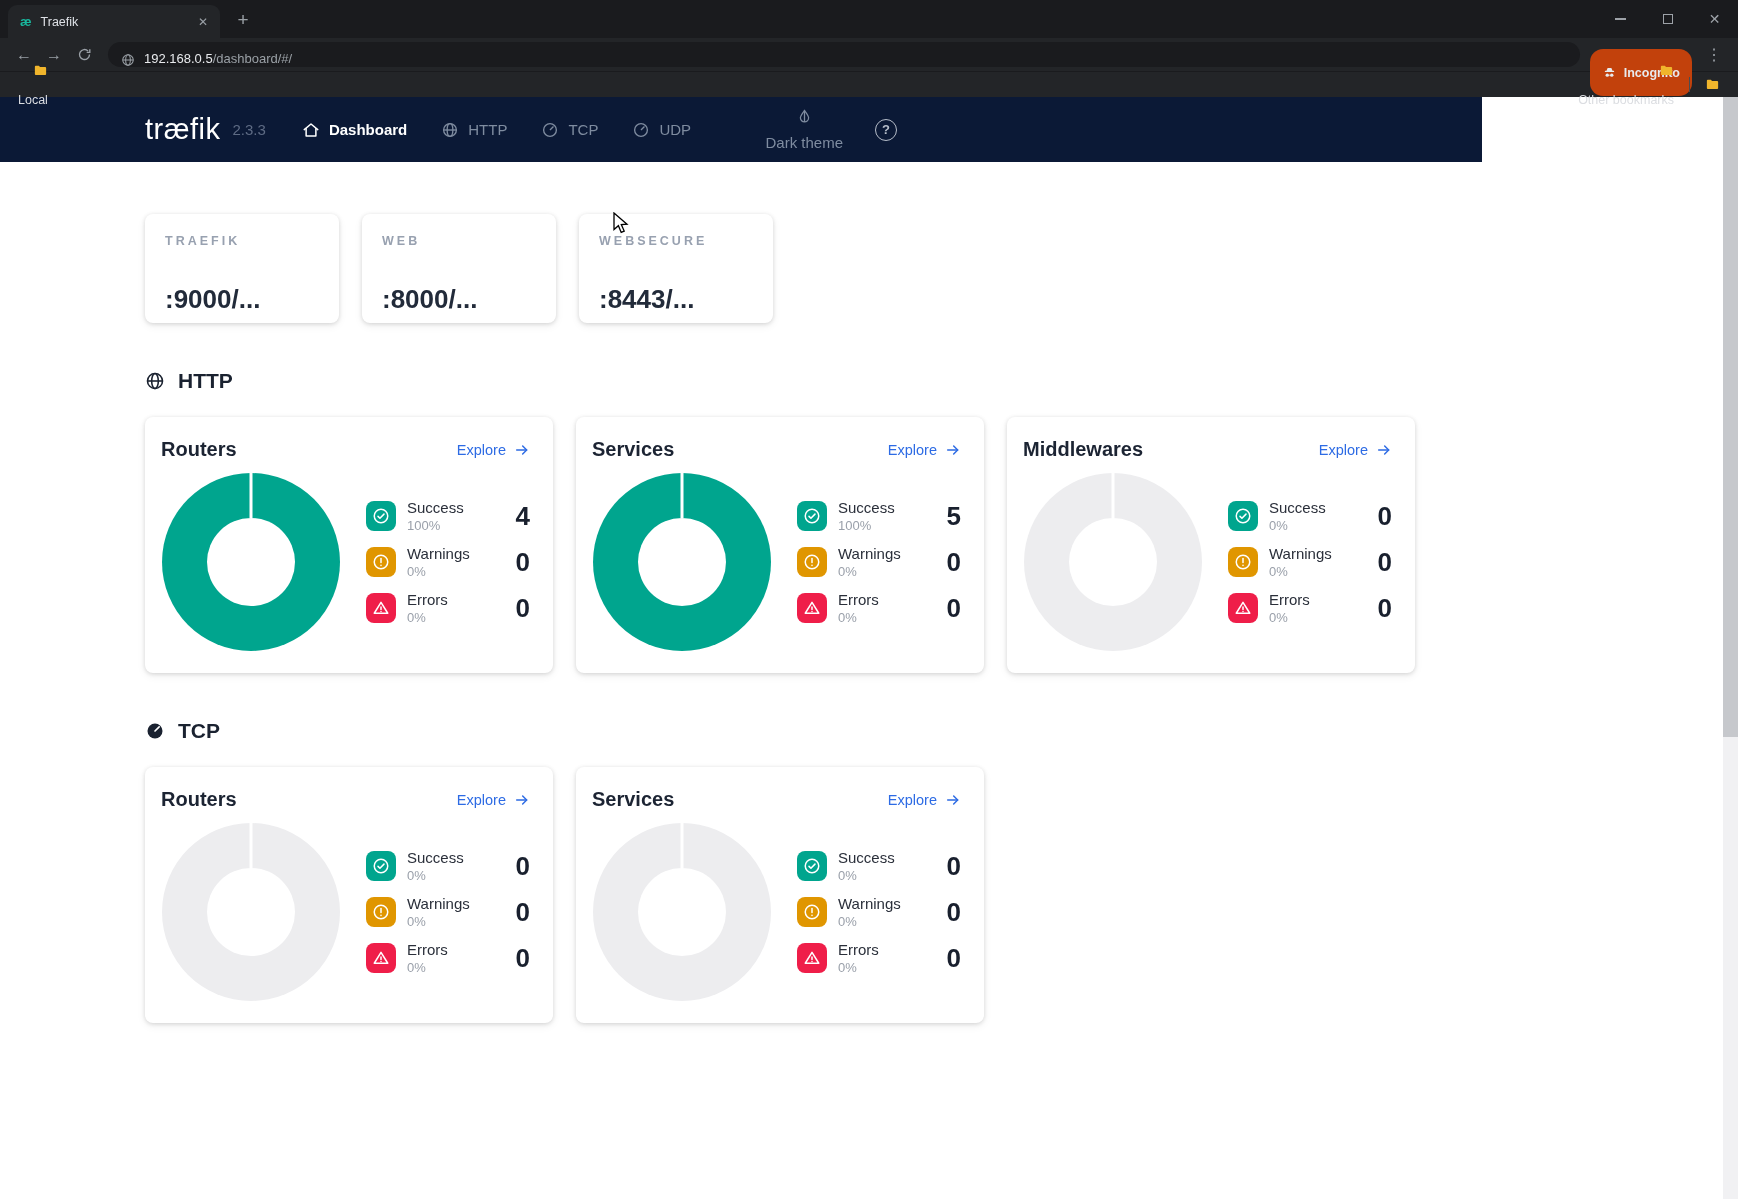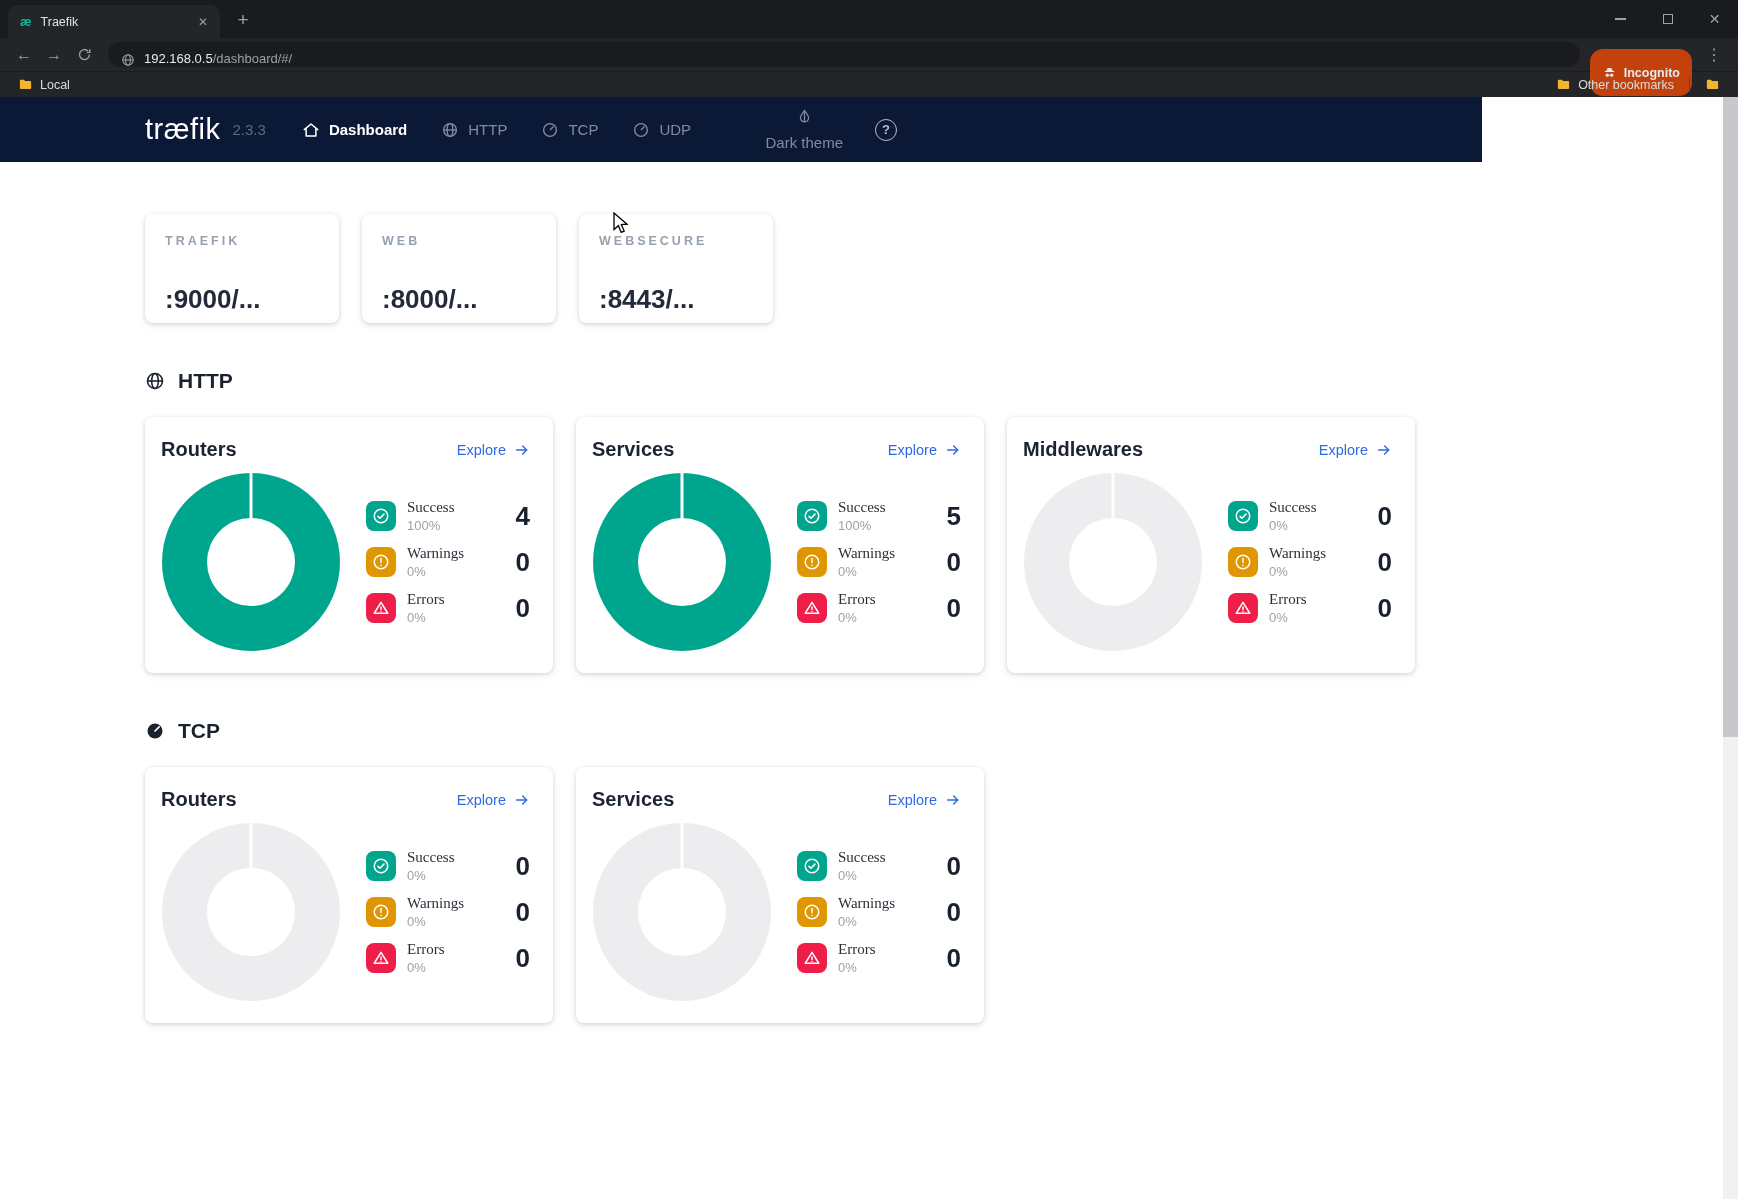--- a/index.html
+++ b/index.html
@@ -21,21 +21,21 @@
 
   .toolbar { height:33px; background:#232528; display:flex; align-items:center; padding:0 10px; gap:2px; }
   .tool-btn { width:28px; height:28px; display:flex; align-items:center; justify-content:center; color:#9aa0a6; font-size:16px; border-radius:50%; }
   .omnibox { flex:1; height:25px; background:#1a1b1e; border-radius:13px; display:flex; align-items:flex-end; gap:9px; padding:0 13px; margin:0 8px; }
   .url-host { color:#e8eaed; font-size:13px; }
   .url-path { color:#9aa0a6; font-size:13px; }
   .incognito-badge { display:flex; align-items:center; gap:7px; background:#c2410c; border-radius:13px; padding:16px 12px; margin-right:6px;margin-top:36px; }
   .incognito-label { color:#e8eaed; font-size:12.5px; font-weight:600; }
 
   .bookmarks { height:26px; background:#232528; border-top:1px solid #1a1b1e; display:flex; align-items:center; padding:0 12px; font-size:12.5px; color:#dbdde1; }
-  .bm-item { display:flex; align-items:flex-end; gap:7px; padding:2px 6px; border-radius:6px; }
+  .bm-item { display:flex; align-items:flex-end; gap:15px; padding:2px 6px; border-radius:6px;flex-direction:column; }
   .bm-spacer { flex:1; }
   .bm-divider { width:1px; height:15px; background:#4a4d52; margin:0 9px; }
 
   
   .app { width:1482px; }
   .app-header { height:65px; background:#0b1936; display:flex; align-items:center; padding-left:145px; color:#7f8ca0; }
   .logo { color:#ffffff; font-size:29px; font-weight:500; letter-spacing:.5px; }
   .version { font-size:15px; color:#5e6b84; margin-left:12px; }
   .main-nav { display:flex; align-items:center; margin-left:36px; gap:34px; }
   .nav-item { display:flex; align-items:center; gap:9px; font-size:15px; color:#7f8ca0; cursor:pointer; }
@@ -66,21 +66,21 @@
   .donut.empty { background:#ededef; }
   .donut::before { content:""; position:absolute; top:0; left:50%; width:3px; height:45px; transform:translateX(-50%); background:#ffffff; z-index:1; }
   .donut::after { content:""; position:absolute; inset:45px; border-radius:50%; background:#ffffff; }
   .stats { flex:1; }
   .stat-row { display:flex; align-items:center; gap:11px; margin:9px 0; height:37px; }
   .sicon { width:30px; height:30px; border-radius:8px; display:flex; align-items:center; justify-content:center; flex-shrink:0; }
   .sicon.success { background:#00a58e; }
   .sicon.warning { background:#e09600; }
   .sicon.error { background:#ef1e49; }
   .stat-text { flex:1; }
-  .stat-label { font-size:15px; color:#2a2f3a; font-weight:500;font-family:Liberation Serif, serif; }
+  .stat-label { font-size:15px; color:#2a2f3a; font-weight:500; }
   .stat-pct { font-size:13px; color:#9aa0aa; margin-top:2px; }
   .stat-count { font-size:26px; font-weight:700; color:#19202e; }
 
   
   .cursor { position:absolute; left:613px; top:212px; z-index:99; }
   .scrollbar { position:absolute; top:97px; right:0; width:15px; height:1102px; background:#f1f1f3; z-index:50; }
   .scroll-thumb { width:100%; height:640px; background:#c6c8cc; }
 </style>
 </head>
 <body>

